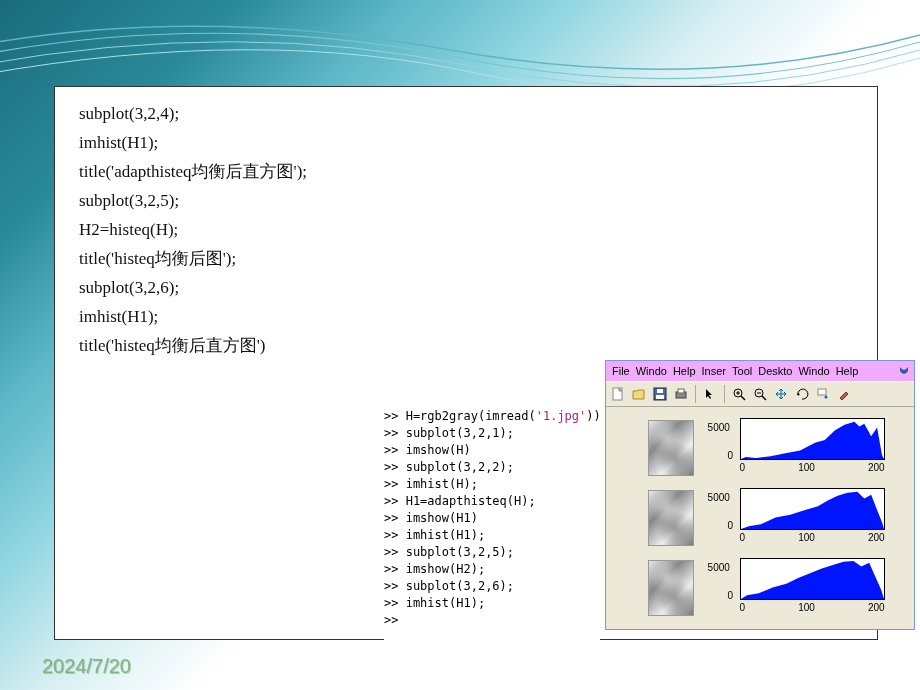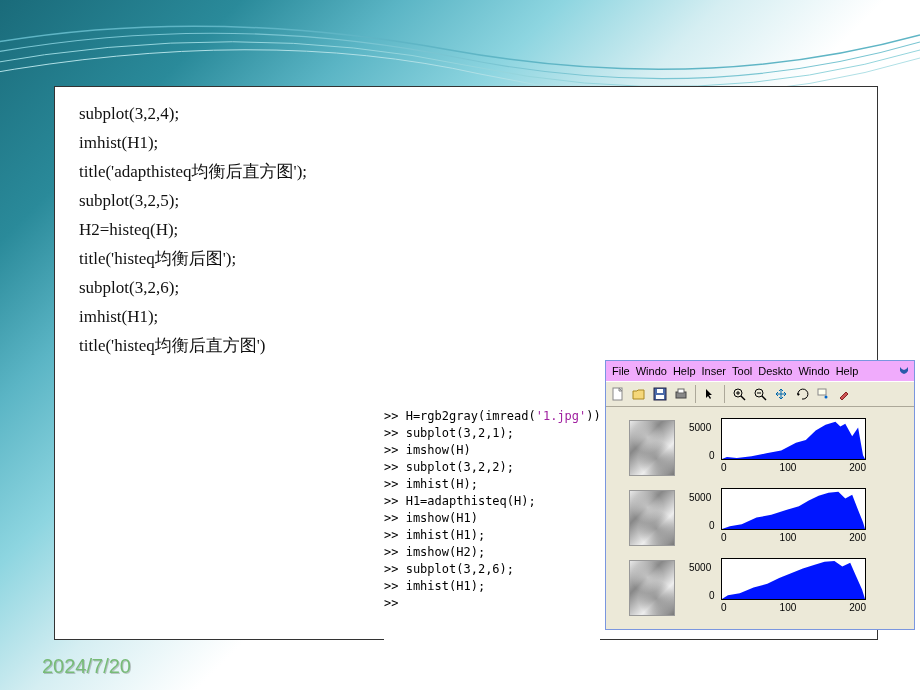--- a/index.html
+++ b/index.html
@@ -102,21 +102,21 @@
     .tb-btn {
       width: 18px; height: 18px;
       display: flex; align-items: center; justify-content: center;
       font-size: 13px;
     }
     .tb-sep { width:1px; height:18px; background:#aca899; margin:0 2px; }
     .figure-canvas {
       background: #ece9d8;
       height: calc(100% - 46px);
       position: relative;
-      padding: 6px 5px;
+      padding: 6px 24px;
     }
     .sub-row {
       display: flex;
       align-items: center;
       height: 70px;
       gap: 18px;
     }
     .thumb {
       width: 46px;
       height: 56px;
@@ -200,20 +200,21 @@
 <div class="command-panel">
   <div id="cmd-container">
       <div class="cmd-line">&gt;&gt; H=rgb2gray(imread(<span class="str-purple">'1.jpg'</span>))</div>
       <div class="cmd-line">&gt;&gt; subplot(3,2,1);</div>
       <div class="cmd-line">&gt;&gt; imshow(H)</div>
       <div class="cmd-line">&gt;&gt; subplot(3,2,2);</div>
       <div class="cmd-line">&gt;&gt; imhist(H);</div>
       <div class="cmd-line">&gt;&gt; H1=adapthisteq(H);</div>
       <div class="cmd-line">&gt;&gt; imshow(H1)</div>
       <div class="cmd-line">&gt;&gt; imhist(H1);</div>
+      <div class="cmd-line">&gt;&gt; subplot(3,2,5);</div>
       <div class="cmd-line">&gt;&gt; imshow(H2);</div>
       <div class="cmd-line">&gt;&gt; subplot(3,2,6);</div>
       <div class="cmd-line">&gt;&gt; imhist(H1);</div>
       <div class="cmd-line">&gt;&gt;</div>
     </div>
 </div>
 
 <div class="figure-window">
   <div class="menubar">
     <span>File</span>

